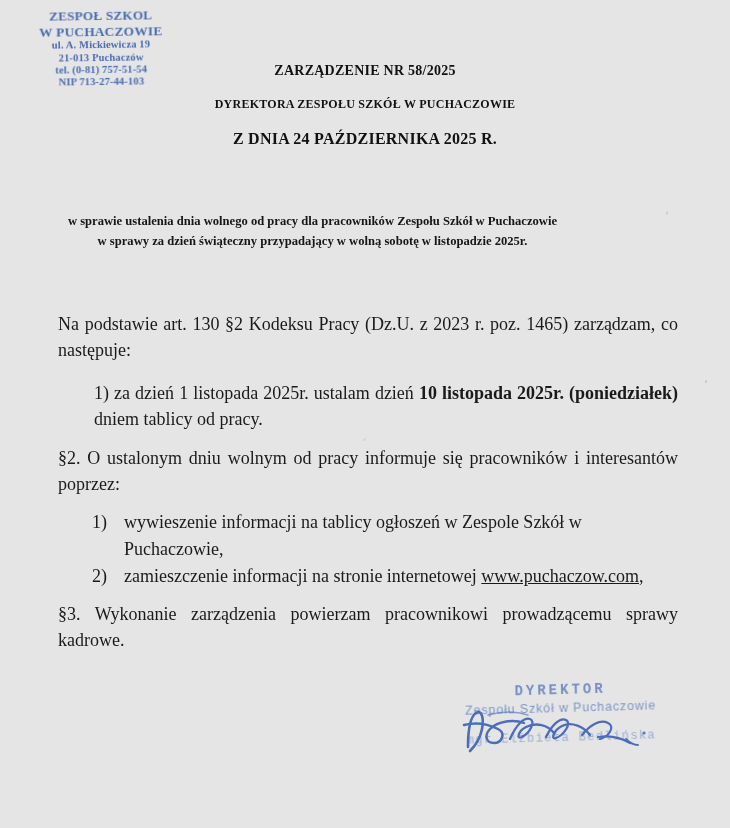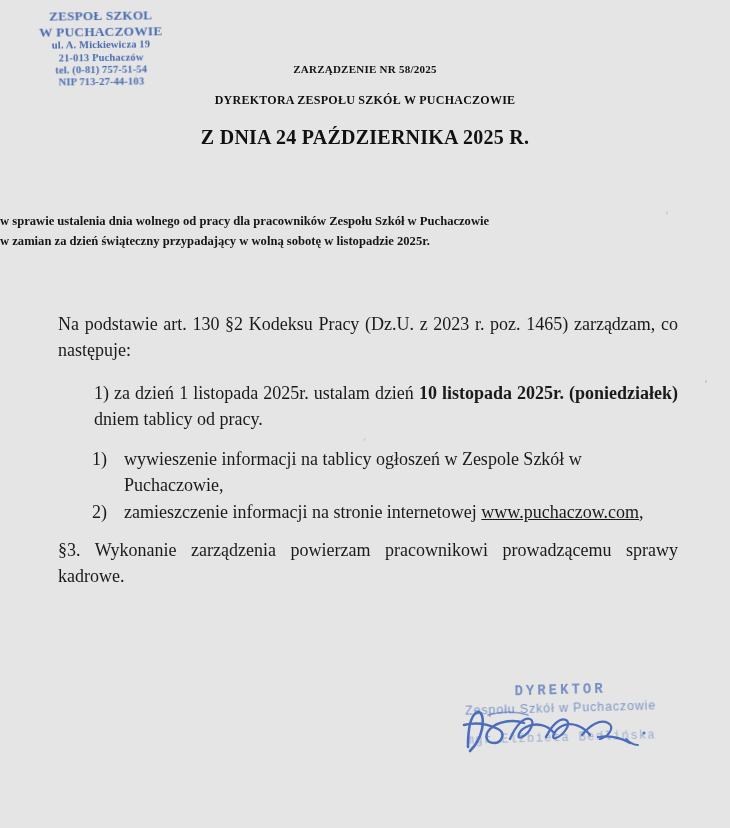--- a/index.html
+++ b/index.html
@@ -53,34 +53,35 @@
   
   .title-block {
     position: absolute;
     left: 0;
     top: 63px;
     width: 730px;
     text-align: center;
   }
   .title-line {
     font-weight: bold;
-    font-size: 11px;
+    font-size: 14px;
     letter-spacing: 0.25px;
     margin-bottom: 18px;
     color: #111;
   }
   .title-line.t2 { font-size: 12px; }
-  .title-line.t3 { font-size: 20px; margin-bottom: 0; }
+  .title-line.t3 { font-size: 16px; margin-bottom: 0; }
 
   
   .subject-block {
     position: absolute;
     left: 0;
     top: 211px;
     width: 625px;
+    text-align: center;
     font-weight: bold;
     font-size: 12.6px;
     line-height: 1.62;
     color: #161616;
   }
 
   
   .body-block {
     position: absolute;
     left: 58px;
@@ -198,32 +199,33 @@
   </div>
 
   <div class="title-block">
     <div class="title-line t1">ZARZĄDZENIE NR 58/2025</div>
     <div class="title-line t2">DYREKTORA ZESPOŁU SZKÓŁ W PUCHACZOWIE</div>
     <div class="title-line t3">Z DNIA  24 PAŹDZIERNIKA 2025 R.</div>
   </div>
 
   <div class="subject-block">
     <div>w sprawie ustalenia dnia wolnego od pracy dla pracowników Zespołu Szkół w Puchaczowie</div>
-    <div>w zamian za dzień świąteczny przypadający w wolną sobotę w listopadzie 2025r.</div>
+    <div>w sprawy za dzień świąteczny przypadający w wolną sobotę w listopadzie 2025r.</div>
   </div>
 
   <div class="body-block">
 
     <p class="para legal-basis">Na podstawie art. 130 §2 Kodeksu Pracy (Dz.U. z 2023 r. poz. 1465) zarządzam, co następuje:</p>
 
 
     <p class="indent-1">
       <span>1) za dzień 1 listopada  2025r. ustalam dzień </span><b>10 listopada 2025r. (poniedziałek)</b><span> dniem tablicy od pracy.</span>
     </p>
 
+    <p class="para tight">§2. O ustalonym dniu wolnym od pracy informuje się pracowników i interesantów poprzez:</p>
 
     <ul class="numbered-list">
       <li>
         <span class="li-num">1)</span>
         <span>wywieszenie informacji na tablicy ogłoszeń w Zespole Szkół  w Puchaczowie,</span>
       </li>
       <li>
         <span class="li-num">2)</span>
         <span>zamieszczenie informacji na stronie internetowej </span><span class="link">www.puchaczow.com</span><span>,</span>
       </li>

